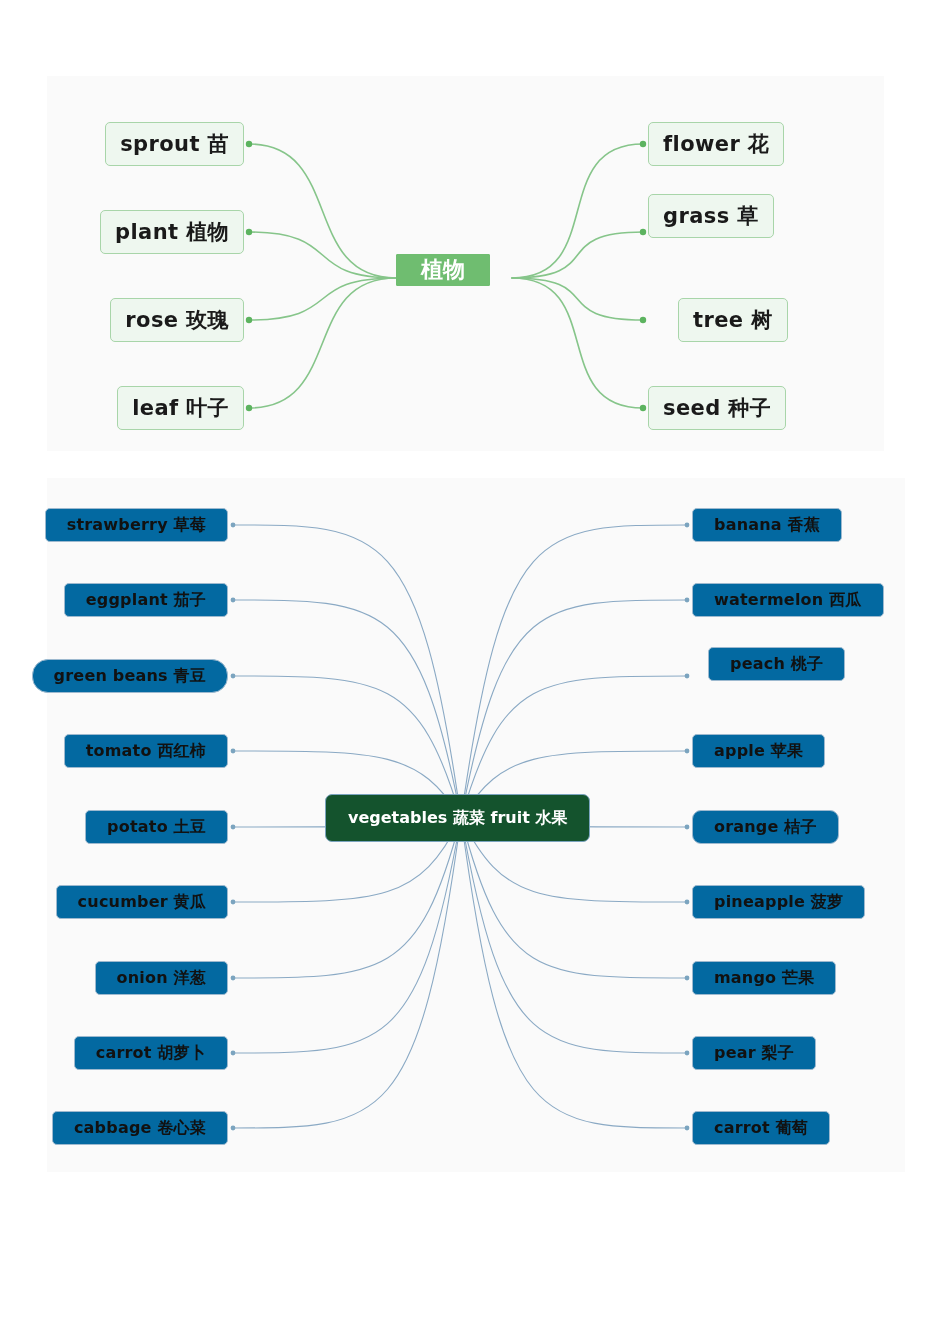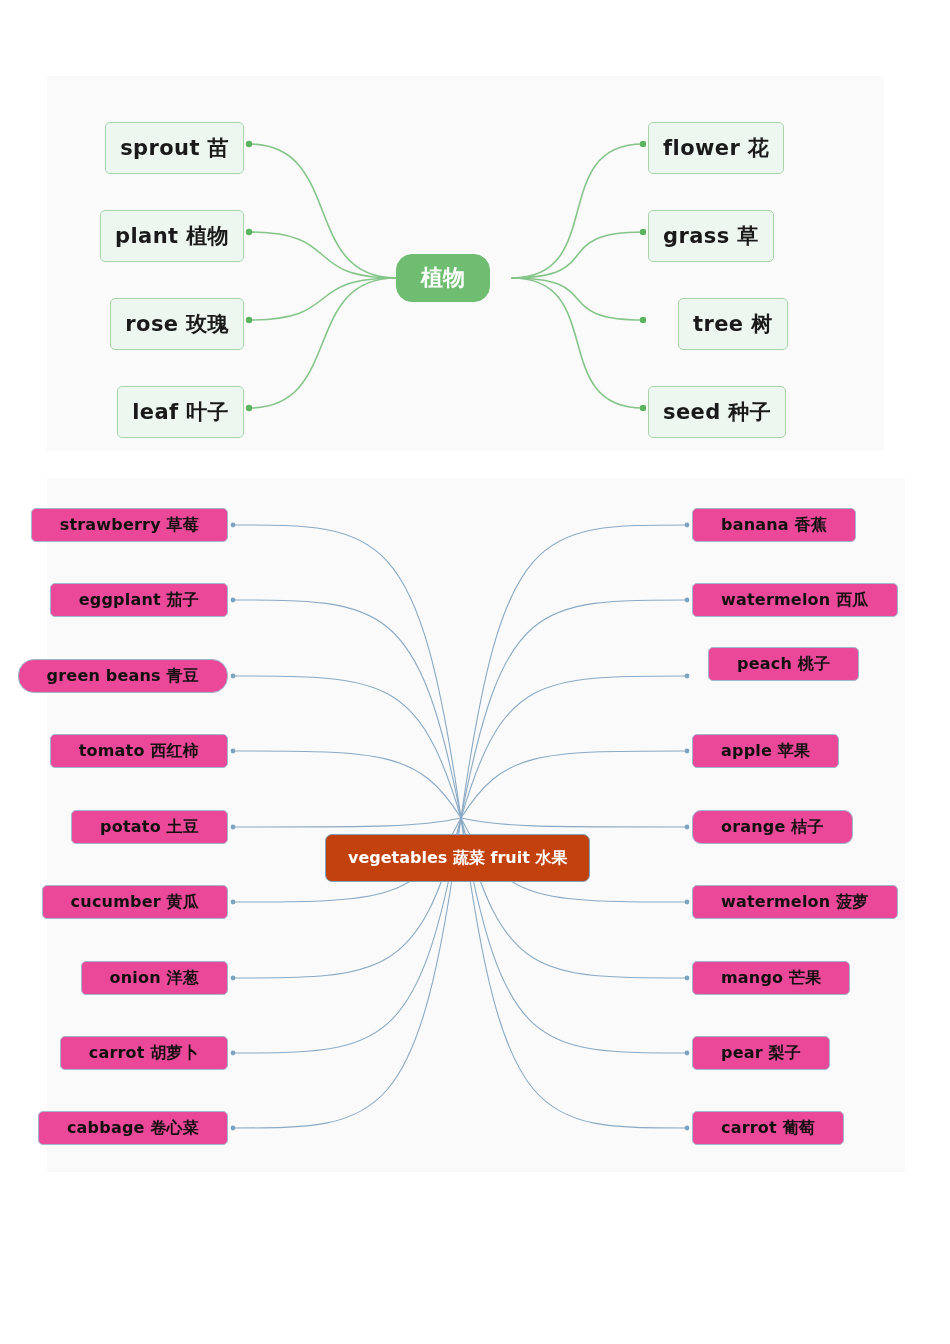--- a/index.html
+++ b/index.html
@@ -59,55 +59,54 @@
   }
 
   
   .green-node {
     background: #eef7ef;
     border: 1px solid #a8d5a9;
     color: #1a1a1a;
     font-size: 21px;
     font-weight: bold;
     letter-spacing: 0.4px;
-    height: 52px;
+    height: 44px;
     padding: 0 14px;
   }
   .green-center {
     background: #6fbd70;
     border: 1px solid #6fbd70;
     color: #ffffff;
     font-size: 22px;
     font-weight: bold;
-    border-radius: 16px;
-    height: 48px;
+    border-radius: 1px;
+    height: 32px;
     padding: 0 24px;
   }
 
   
   .blue-node {
-    background: #ec4899;
+    background: #0369a1;
     border: 1px solid #9db9cf;
     color: #111111;
     font-size: 16px;
     font-weight: bold;
     letter-spacing: 0.2px;
     height: 34px;
-    padding: 0 28px;
+    padding: 0 21px;
   }
   .blue-center {
-    background: #c2410c;
+    background: #14532d;
     border: 1px solid #7ba4bf;
     color: #ffffff;
     font-size: 16px;
     font-weight: bold;
     border-radius: 7px;
     height: 48px;
     padding: 15px 22px;
-    margin-top: 40px;
   }
 
   .cjk { font-family: "DejaVu Sans", "Liberation Sans", sans-serif; }
 </style>
 </head>
 <body>
 
 <div class="page">
 
   <div class="panel" id="panel-plants">
@@ -144,21 +143,21 @@
         <span class="cjk">leaf   叶子</span>
       </div>
 
       <div class="node green-center" id="p-c" style="left: 349px; top: 178px;">
         <span class="cjk">植物</span>
       </div>
 
       <div class="node green-node" id="p-r-0" style="top: 46px; left: 601px;">
         <span class="cjk">flower 花</span>
       </div>
-      <div class="node green-node" id="p-r-1" style="top: 134px; left: 601px;">
+      <div class="node green-node" id="p-r-1" style="top: 118px; left: 601px;">
         <span class="cjk">grass  草</span>
       </div>
       <div class="node green-node" id="p-r-2" style="top: 222px; left: 601px; margin-left: 30px;">
         <span class="cjk">tree   树</span>
       </div>
       <div class="node green-node" id="p-r-3" style="top: 310px; left: 601px; align-items: center;">
         <span class="cjk">seed  种子</span>
       </div>
 
     </div>
@@ -246,21 +245,21 @@
       <div class="node blue-node" id="f-r-2" style="top: 169px; left: 645px; margin-left: 16px;">
         <span class="cjk">peach  桃子</span>
       </div>
       <div class="node blue-node" id="f-r-3" style="top: 256px; left: 645px;">
         <span class="cjk">apple  苹果</span>
       </div>
       <div class="node blue-node" id="f-r-4" style="top: 332px; left: 645px; border-radius: 9px;">
         <span class="cjk">orange  桔子</span>
       </div>
       <div class="node blue-node" id="f-r-5" style="top: 407px; left: 645px;">
-        <span class="cjk">watermelon  菠萝</span>
+        <span class="cjk">pineapple  菠萝</span>
       </div>
       <div class="node blue-node" id="f-r-6" style="top: 483px; left: 645px;">
         <span class="cjk">mango  芒果</span>
       </div>
       <div class="node blue-node" id="f-r-7" style="top: 558px; left: 645px;">
         <span class="cjk">pear  梨子</span>
       </div>
       <div class="node blue-node" id="f-r-8" style="top: 633px; left: 645px;">
         <span class="cjk">carrot  葡萄</span>
       </div>

